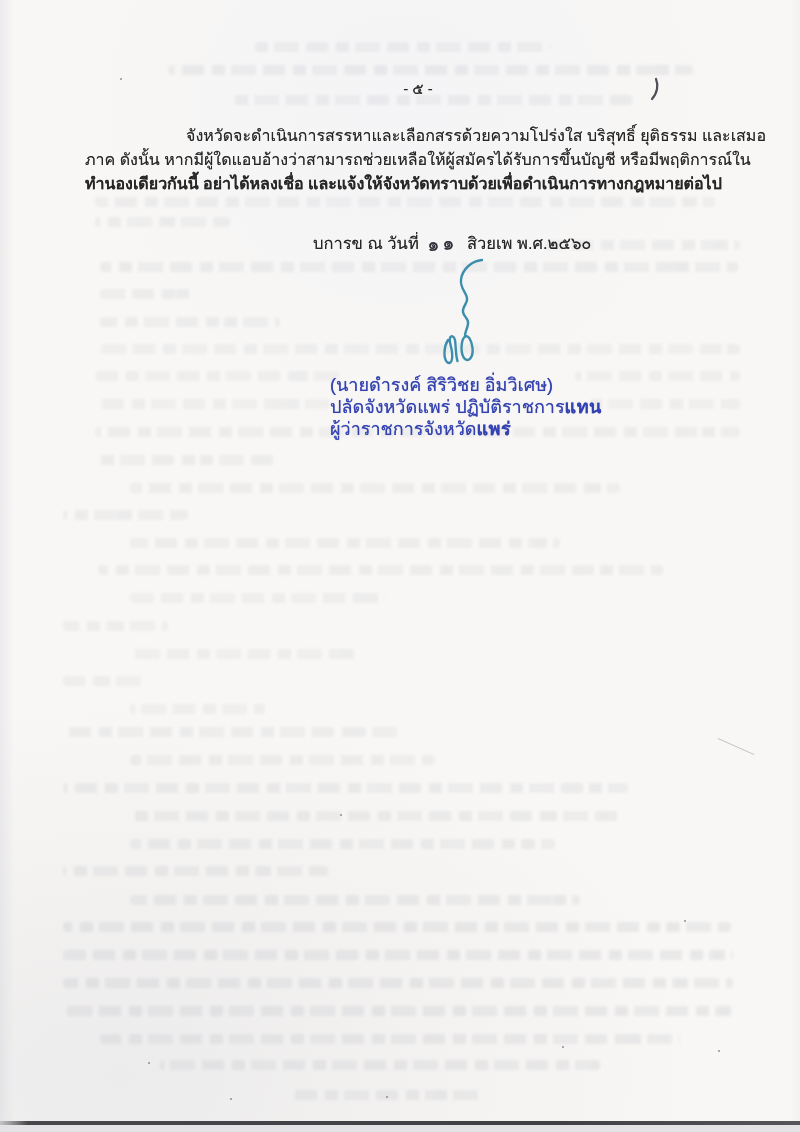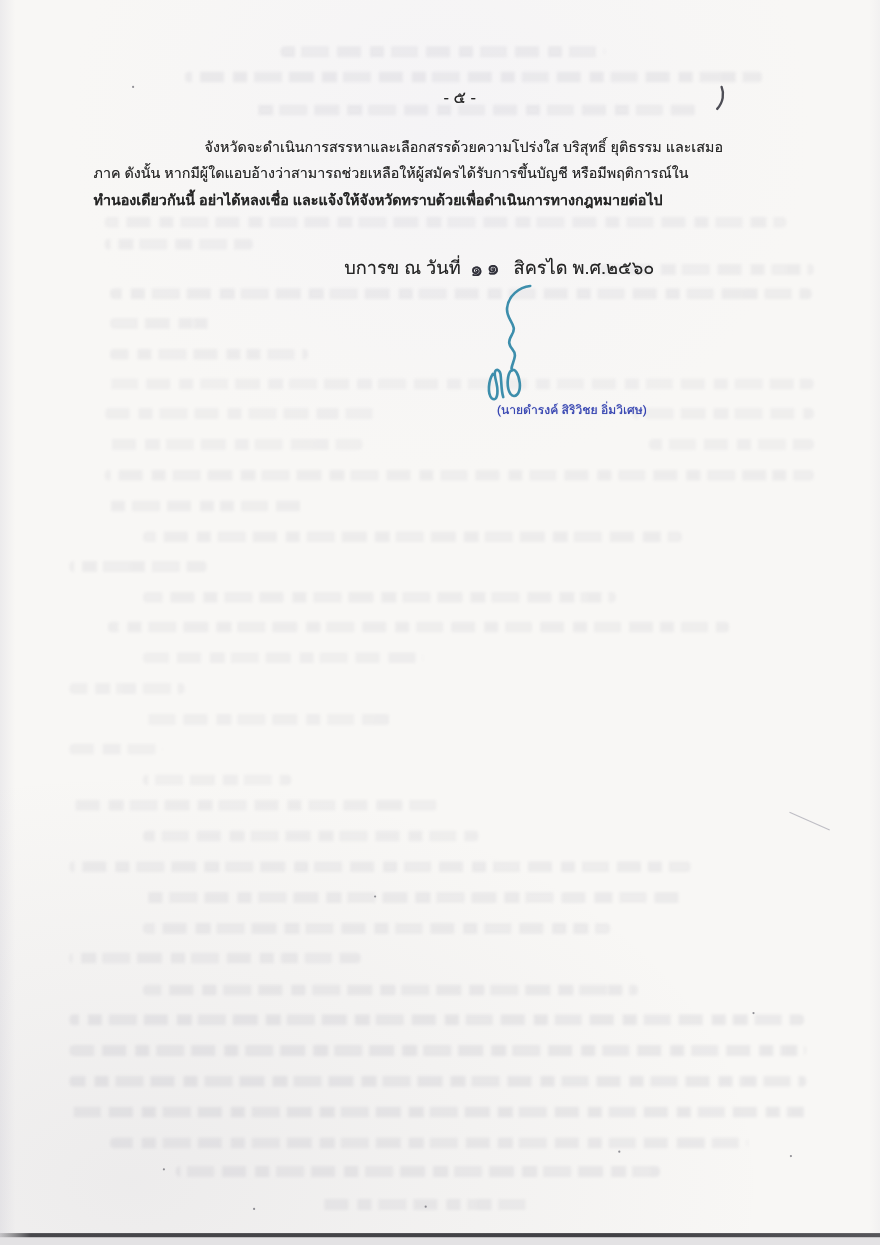--- a/index.html
+++ b/index.html
@@ -12,34 +12,34 @@
     color:var(--ink-text,#262626);
     background:
       radial-gradient(120% 55% at 15% 95%, rgba(138,136,156,0.10), transparent 60%),
       radial-gradient(60% 40% at 50% 10%, rgba(244,243,246,0.8), transparent 70%),
       linear-gradient(90deg, rgba(148,144,172,0.12), rgba(148,144,172,0.0) 14px),
       linear-gradient(270deg, rgba(148,144,172,0.06), rgba(148,144,172,0.0) 10px),
       #f8f7f5;
   }
   .txt{position:absolute;white-space:nowrap;text-shadow:0 0 0.5px rgba(40,40,40,0.55);}
   #page-number{top:77px;left:396px;width:44px;text-align:center;font-size:15px;}
-  .para-line{font-size:13px;}
+  .para-line{font-size:16px;}
   #para-line-1{top:123px;left:186px;}
   #para-line-2{top:147px;left:85px;text-align:center;}
   #para-line-3{top:171px;left:85px;font-weight:bold;}
   #date-line{top:227px;left:313px;font-size:16.5px;}
   #date-day{
     display:inline-block;font-size:19px;letter-spacing:3px;margin:0 10px 0 8px;
     transform:rotate(-5deg) translateY(1px);color:#30303a;font-weight:500;
     text-shadow:0 0 0.6px rgba(40,40,50,0.7);
   }
   #signature{position:absolute;left:436px;top:254px;width:56px;height:115px;}
   #stamp{
-    position:absolute;top:362px;left:330px;width:258px;
-    text-align:right;font-size:11px;line-height:22px;
+    position:absolute;top:374px;left:330px;width:258px;
+    text-align:left;font-size:18px;line-height:22px;
     color:var(--stamp-blue,#3342b0);
     text-shadow:0 0 0.7px rgba(51,66,176,0.75);
     white-space:nowrap;
   }
   #stamp .bold{font-weight:bold;letter-spacing:0.5px;}
   .bleed{
     position:absolute;height:10px;border-radius:4px;
     filter:blur(1.6px);pointer-events:none;
     background:repeating-linear-gradient(90deg,
       rgba(103,102,126,0.85) 0 13px, rgba(103,102,126,0) 13px 19px,
@@ -107,33 +107,35 @@
 
   <div id="page-number" class="txt">- ๕ -</div>
 
   <div>
     <div id="para-line-1" class="txt para-line">จังหวัดจะดำเนินการสรรหาและเลือกสรรด้วยความโปร่งใส บริสุทธิ์ ยุติธรรม และเสมอ</div>
     <div id="para-line-2" class="txt para-line">ภาค ดังนั้น หากมีผู้ใดแอบอ้างว่าสามารถช่วยเหลือให้ผู้สมัครได้รับการขึ้นบัญชี หรือมีพฤติการณ์ใน</div>
     <div id="para-line-3" class="txt para-line">ทำนองเดียวกันนี้ อย่าได้หลงเชื่อ และแจ้งให้จังหวัดทราบด้วยเพื่อดำเนินการทางกฎหมายต่อไป</div>
   </div>
 
   <div id="date-line" class="txt">
-    <span>บการข ณ วันที่</span><span id="date-day">๑๑</span><span>สิครได พ.ศ.๒๕๖๐</span>
+    <span>บการข ณ วันที่</span><span id="date-day">๑๑</span><span>สิวยเพ พ.ศ.๒๕๖๐</span>
   </div>
 
   <svg id="signature" viewBox="0 0 56 115">
     <g fill="none" stroke="#2e86a6" stroke-width="2.4" stroke-linecap="round" opacity="0.92">
       <path d="M46 6 C36 7, 26 15, 25 26 C24 34, 30 38, 31 44 C32 50, 26 52, 27 58 C28 64, 33 64, 32 70 C31.5 74, 29.5 77, 29 81"></path>
       <path d="M12 86 C8 92, 7 104, 11 108 C14.5 111, 17 107, 16 98 C15 91, 13 87, 14 84 C15 81, 18 82, 19 86 C20 93, 19.5 101, 21.5 107"></path>
       <path d="M30 82 C25 84, 24 98, 28 104 C32 109, 37.5 104, 36.5 94 C35.5 86, 32 80, 29 83"></path>
     </g>
   </svg>
 
   <div id="stamp">
     <div>(นายดำรงค์ สิริวิชย อิ่มวิเศษ)</div>
+    <div><span>ปลัดจังหวัดแพร่  ปฏิบัติราชการ</span><span class="bold">แทน</span></div>
+    <div><span>ผู้ว่าราชการจังหวัด</span><span class="bold">แพร่</span></div>
   </div>
 
   <svg id="comma-artifact" width="12" height="26">
     <path d="M8 3 C10.5 9 9.5 17 4 23" stroke="#4e4e56" stroke-width="2.2" fill="none" stroke-linecap="round"></path>
   </svg>
   <div id="scratch-artifact"></div>
   <div id="speck-layer">
       <div class="speck" style="left: 340px; top: 814px;"></div>
       <div class="speck" style="left: 148px; top: 1062px;"></div>
       <div class="speck" style="left: 386px; top: 1096px;"></div>

